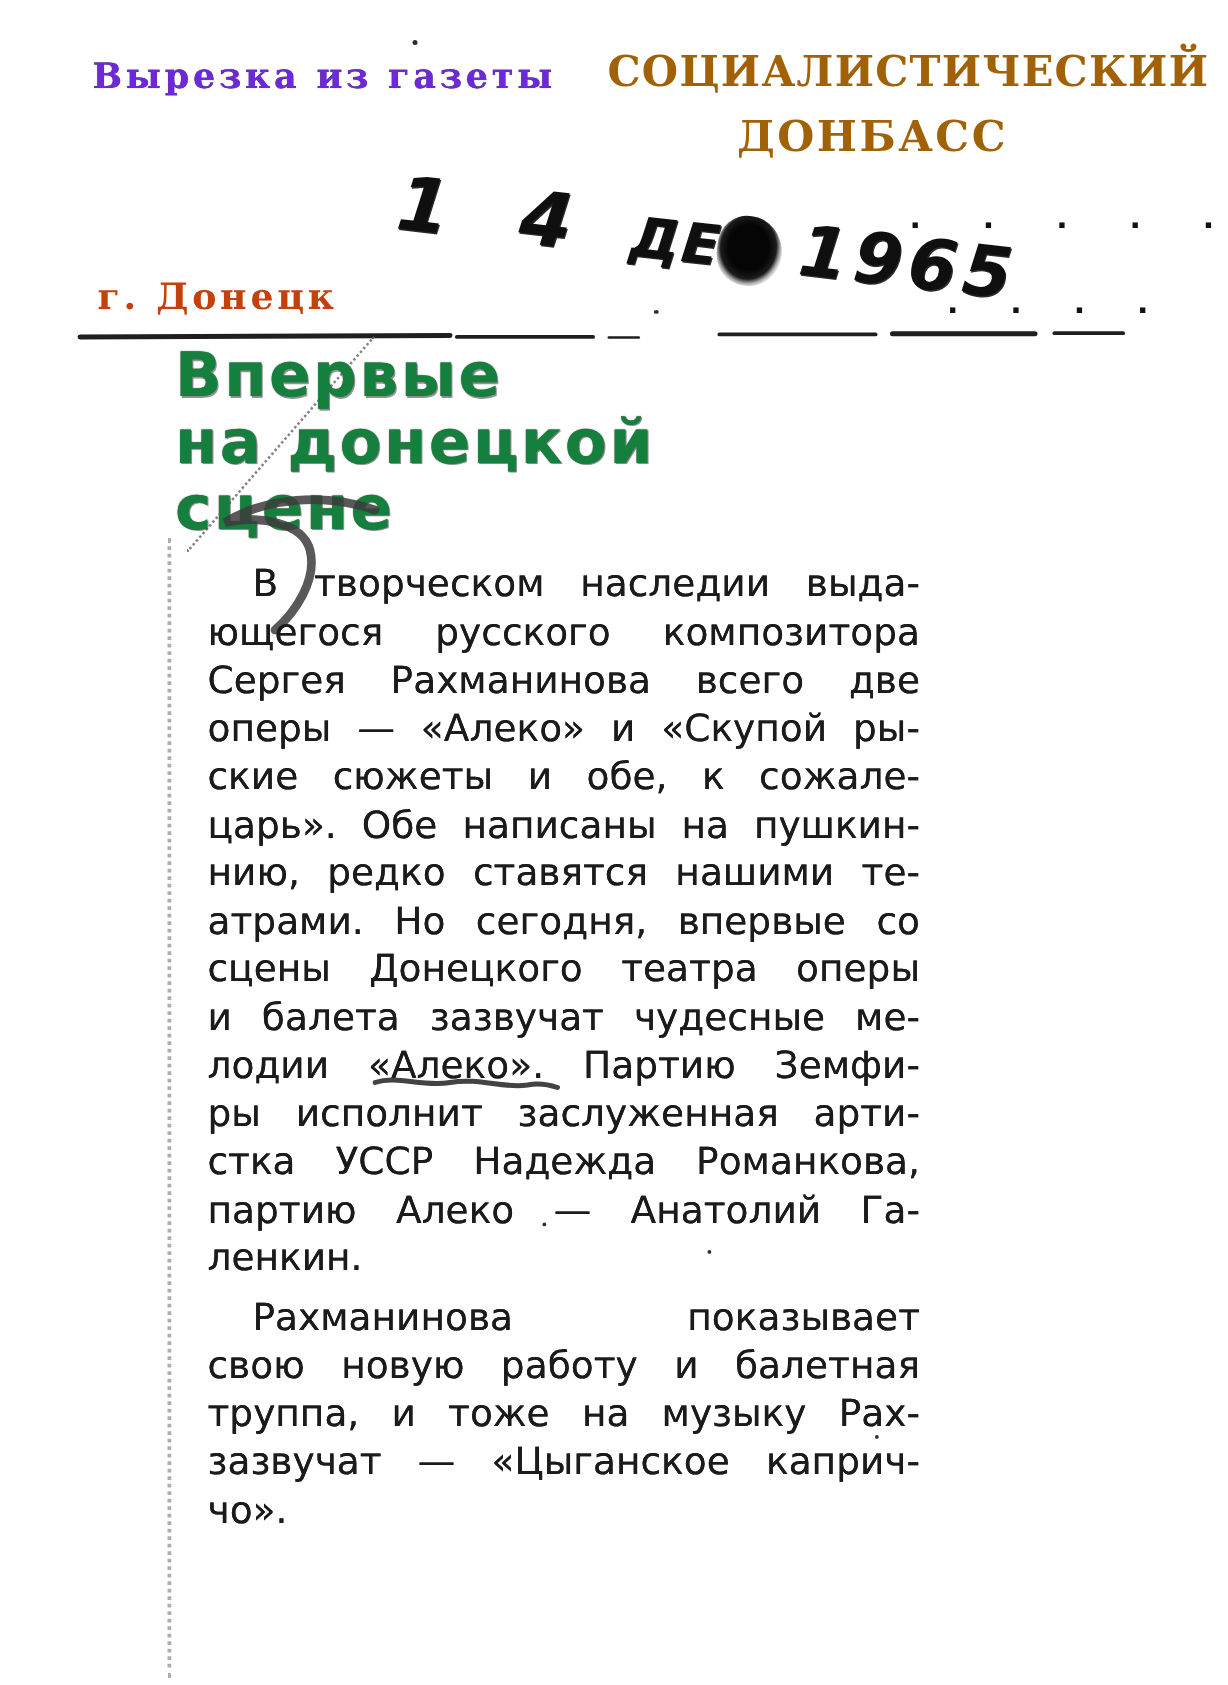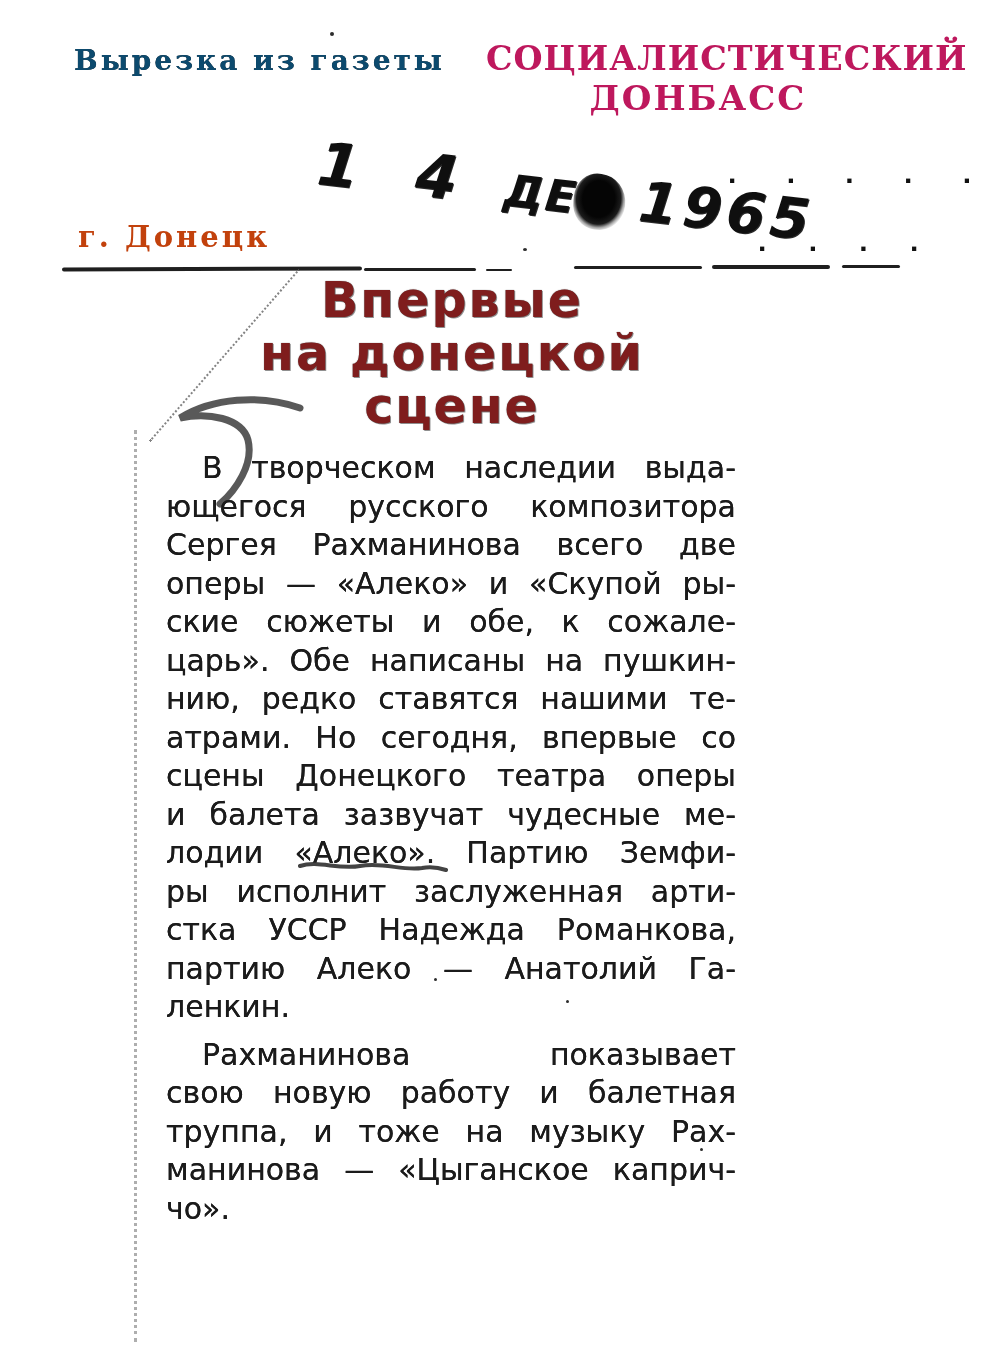--- a/index.html
+++ b/index.html
@@ -6,26 +6,26 @@
   body{
     width:982px;height:1348px;background:#ffffff;position:relative;
     font-family:"Liberation Sans",sans-serif;color:#1a1a1a;overflow:hidden;
   }
   .scan-page{position:absolute;inset:0;background:#ffffff;}
 
   
   .clip-label{
     position:absolute;left:74px;top:44px;
     font-family:"DejaVu Serif",serif;font-weight:700;font-size:28px;
-    letter-spacing:3px;color:#0c4a6e;text-shadow:0 0 .6px #242424;
+    letter-spacing:3px;color:#6d28d9;text-shadow:0 0 .6px #242424;
   }
   .np-name{position:absolute;left:486px;top:38px;width:424px;text-align:left;
-    font-family:"DejaVu Serif",serif;font-weight:700;color:#be185d;}
+    font-family:"DejaVu Serif",serif;font-weight:700;color:#a16207;}
   .np-line1{font-size:34px;letter-spacing:1px;transform:scaleX(.98);transform-origin:left;white-space:nowrap;}
-  .np-line2{font-size:34px;letter-spacing:2px;text-align:center;margin-top:0;}
+  .np-line2{font-size:34px;letter-spacing:2px;text-align:center;margin-top:12px;}
 
   
   .stamp{
     position:absolute;left:322px;top:128px;transform:rotate(6.5deg);transform-origin:left top;
     white-space:nowrap;color:#0f0f0f;font-family:"DejaVu Sans",sans-serif;
     font-weight:700;font-style:italic;text-shadow:1px 1px 0 #2a2a2a;
   }
   .stamp-day{font-size:60px;letter-spacing:18px;margin-right:30px;}
   .stamp-mon{font-size:44px;letter-spacing:2px;}
   .stamp-blotch{
@@ -69,22 +69,22 @@
     transform:rotate(131deg);transform-origin:left top;
   }
   
   .col-edge{
     position:absolute;left:134px;top:430px;height:912px;width:0;
     border-left:3px dotted #6d6d6d;opacity:.55;
   }
 
   
   .headline{
-    position:absolute;left:140px;top:274px;width:624px;text-align:center;
-    font-family:"DejaVu Sans",sans-serif;font-weight:800;color:#7f1d1d;
+    position:absolute;left:140px;top:274px;width:624px;
+    font-family:"DejaVu Sans",sans-serif;font-weight:800;color:#15803d;
     text-shadow:0 0 1px #4e4e4e, 1px 1px 0 rgba(48,48,48,.5);
   }
   .hl-line{font-size:49px;line-height:53px;letter-spacing:2px;}
 
   .s-mark{position:absolute;left:150px;top:382px;pointer-events:none;}
 
   .article-body{
     position:absolute;left:166px;top:449px;width:570px;
     font-family:"DejaVu Sans",sans-serif;font-size:30px;line-height:38.5px;
     color:#1b1b1b;text-shadow:0 0 .5px #1b1b1b;
@@ -154,21 +154,21 @@
         <div class="line just">лодии «Алеко». Партию Земфи-</div>
         <div class="line just">ры исполнит заслуженная арти-</div>
         <div class="line just">стка УССР Надежда Романкова,</div>
         <div class="line just">партию Алеко — Анатолий Га-</div>
         <div class="line">ленкин.</div>
       </div>
       <div class="para">
         <div class="line just ind">Рахманинова показывает</div>
         <div class="line just">свою новую работу и балетная</div>
         <div class="line just">труппа, и тоже на музыку Рах-</div>
-        <div class="line just">манинова — «Цыганское каприч-</div>
+        <div class="line just">зазвучат — «Цыганское каприч-</div>
         <div class="line">чо».</div>
       </div>
     </div>
 
   <svg class="aleko-underline" width="150" height="16" viewBox="0 0 150 16">
     <path d="M 2,8 C 20,2 40,12 62,8 C 86,4 104,13 124,10 C 134,8 142,10 148,12" fill="none" stroke="#2f2f2f" stroke-width="4" stroke-linecap="round" opacity="0.9"></path>
   </svg>
 
   <div class="speck" style="left:330px;top:32px;width:4px;height:4px;"></div>
   <div class="speck" style="left:523px;top:248px;width:4px;height:3px;"></div>

